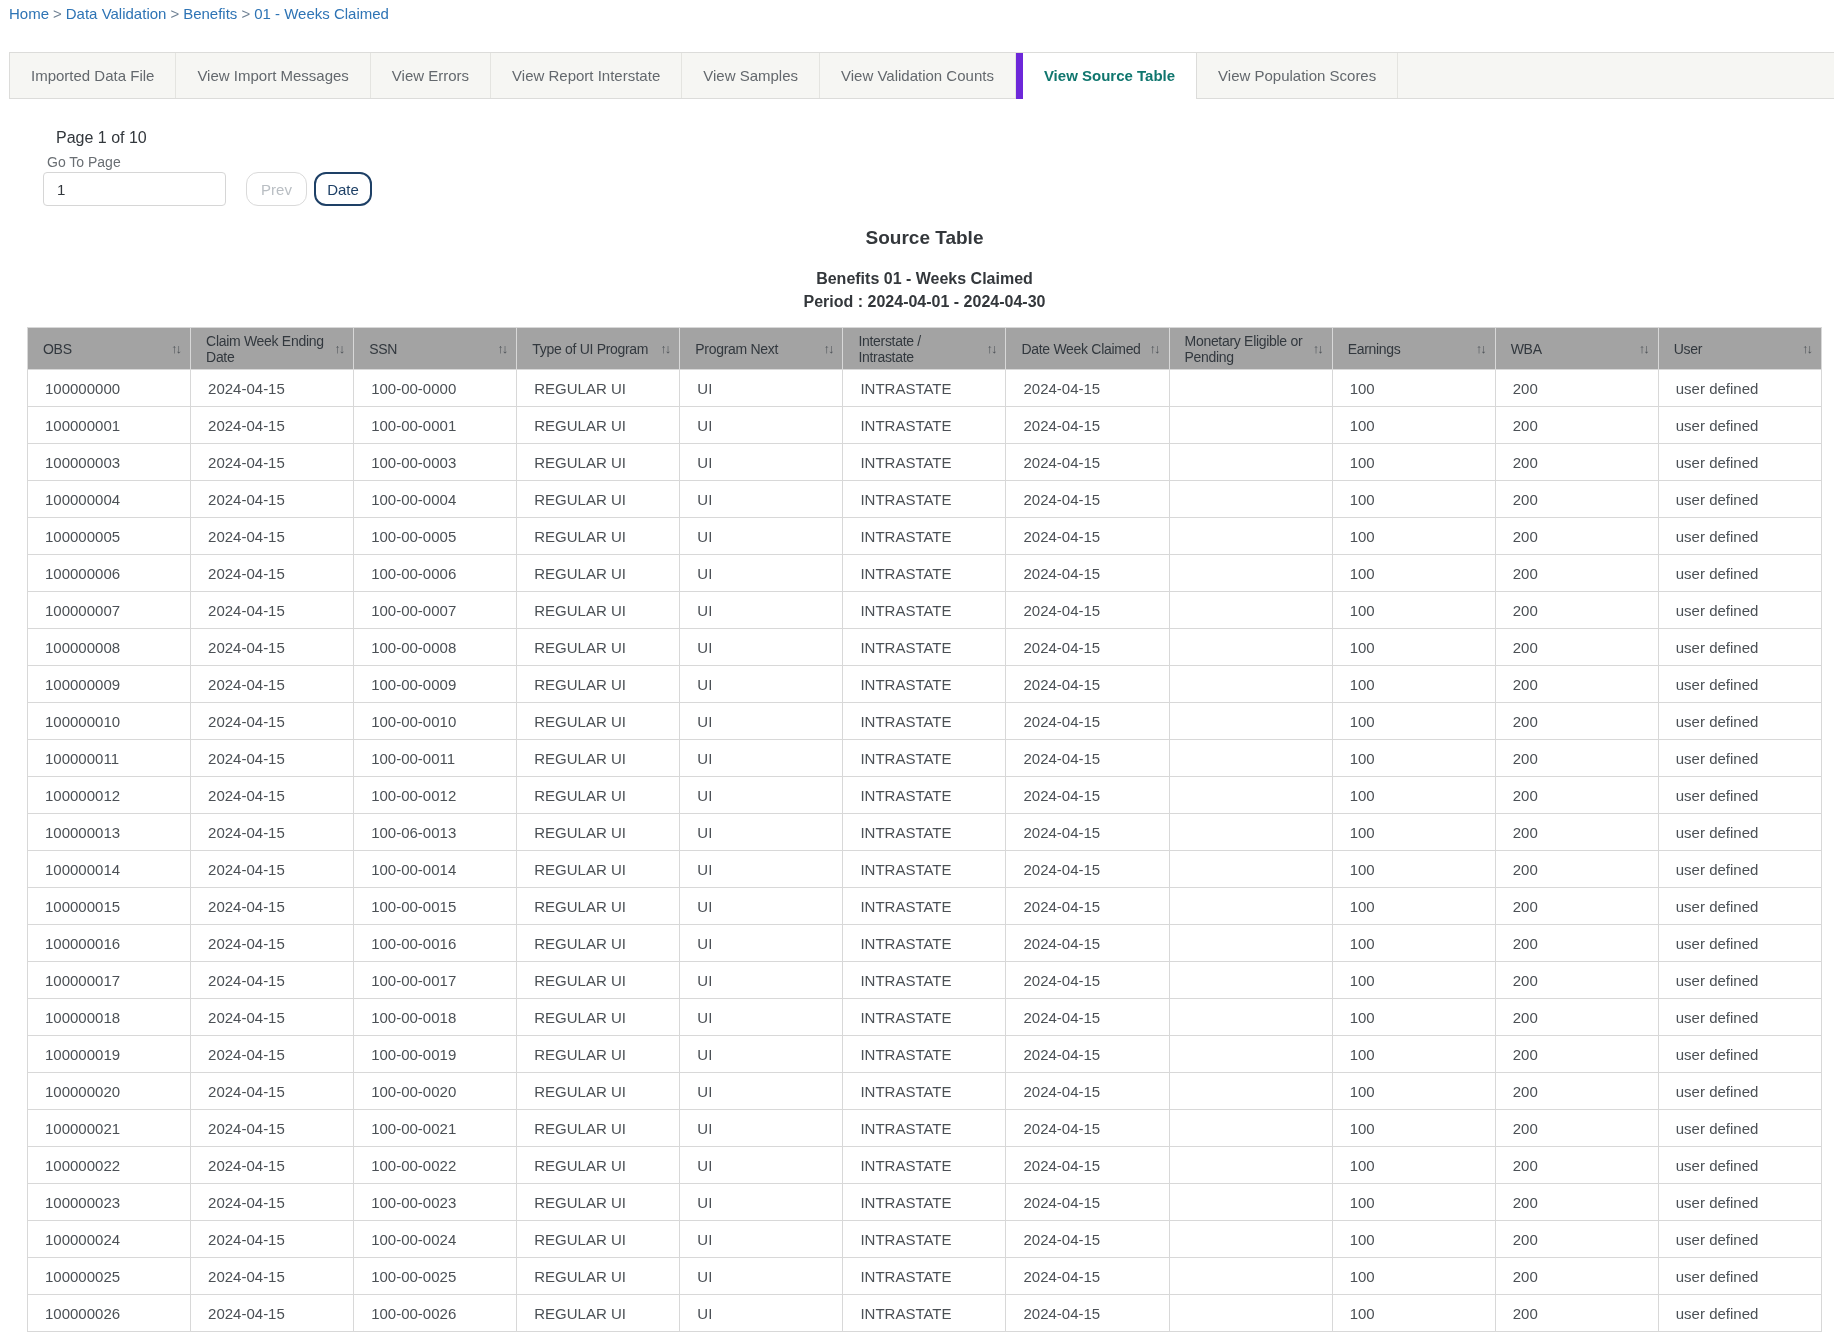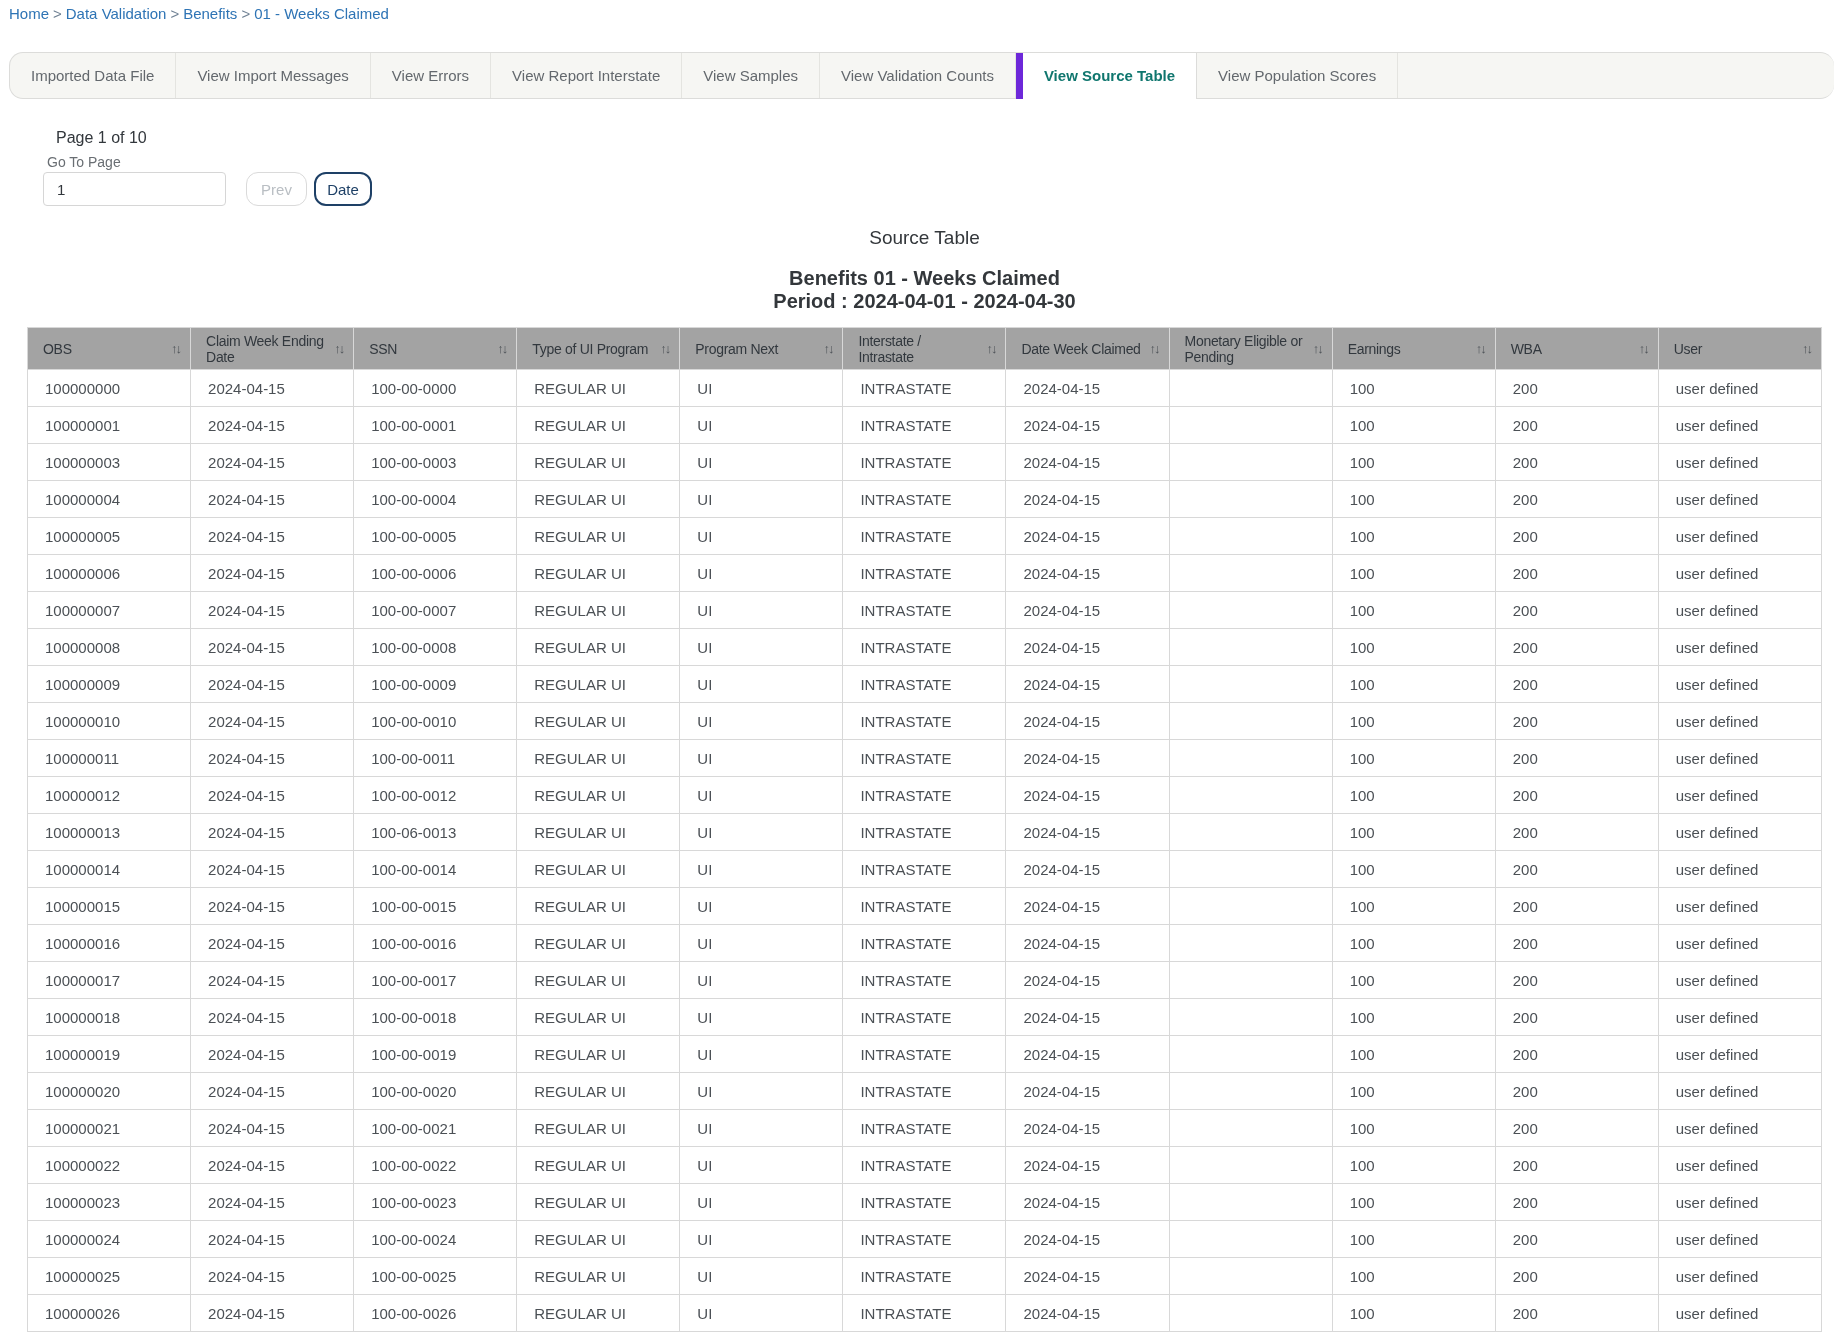--- a/index.html
+++ b/index.html
@@ -8,43 +8,43 @@
   body { position:relative; color:#43484d; }
 
   
   .breadcrumb { position:absolute; top:5px; left:9px; font-size:15px; white-space:nowrap; }
   .breadcrumb a { color:#2e74b5; text-decoration:none; }
   .bc-sep { color:#6f8093; margin:0 4px; }
 
   
   .tabbar { position:absolute; top:52px; left:9px; right:0; height:47px;
             background:#f6f6f3; border-top:1px solid #dcdcda; border-bottom:1px solid #dcdcda;
-            border-left:1px solid #dcdcda; display:flex; align-items:stretch;border-radius:14px; }
+            border-left:1px solid #dcdcda; display:flex; align-items:stretch; }
   .tab { padding:0 21px; line-height:45px; font-size:15px; color:#63686d; cursor:pointer;
          border-right:1px solid #e4e4e0; white-space:nowrap; }
   .tab.active { background:#ffffff; color:#0f766e; font-weight:600;
                 border-left:7px solid #6d28d9; border-right:1px solid #dcdcda;
                 margin-bottom:-1px; }
 
   
   .page-status { position:absolute; top:129px; left:56px; font-size:16px; color:#32373c; }
   .goto-label  { position:absolute; top:154px; left:47px; font-size:14px; color:#696e73; }
   .controls-row { position:absolute; top:172px; left:43px; display:flex; align-items:center; }
   .page-input { width:183px; height:34px; border:1px solid #d6d6d6; border-radius:4px;
                 font-size:15px; padding:0 13px; color:#32373c; background:#fff;
                 font-family:"Liberation Sans", sans-serif; outline:none; }
   .btn { height:34px; border-radius:12px; background:#fff; font-size:15px; cursor:pointer;
          font-family:"Liberation Sans", sans-serif; }
   .btn-prev { width:61px; margin-left:20px; border:1px solid #dadada; color:#b9bec3; }
   .btn-next { width:58px; margin-left:7px; border:2px solid #1e4066; color:#1e4066; }
 
   
   .title-block { position:absolute; top:227px; left:27px; width:1795px; text-align:center; }
-  .tbl-title   { font-size:19px; font-weight:normal; color:#33373b; }
-  .tbl-sub     { font-size:20px; font-weight:bold; color:#33373b; line-height:23px; }
+  .tbl-title   { font-size:19px; font-weight:bold; color:#33373b; }
+  .tbl-sub     { font-size:16px; font-weight:bold; color:#33373b; line-height:23px; }
   .tbl-sub-wrap { margin-top:18px; }
 
   
   .table-wrap { position:absolute; top:327px; left:27px; width:1795px; }
   table { border-collapse:collapse; table-layout:fixed; width:1795px;
           border:1px solid #d8d8d8; }
   th { background:#a3a3a3; height:42px; font-weight:normal; font-size:14px; color:#32383e;
        text-align:left; vertical-align:middle; padding:0 26px 0 15px; position:relative;
        border:1px solid #d8d8d8; letter-spacing:-0.3px; line-height:16px; cursor:pointer; }
   .sort-ic { position:absolute; right:10px; top:50%; transform:translateY(-50%);

